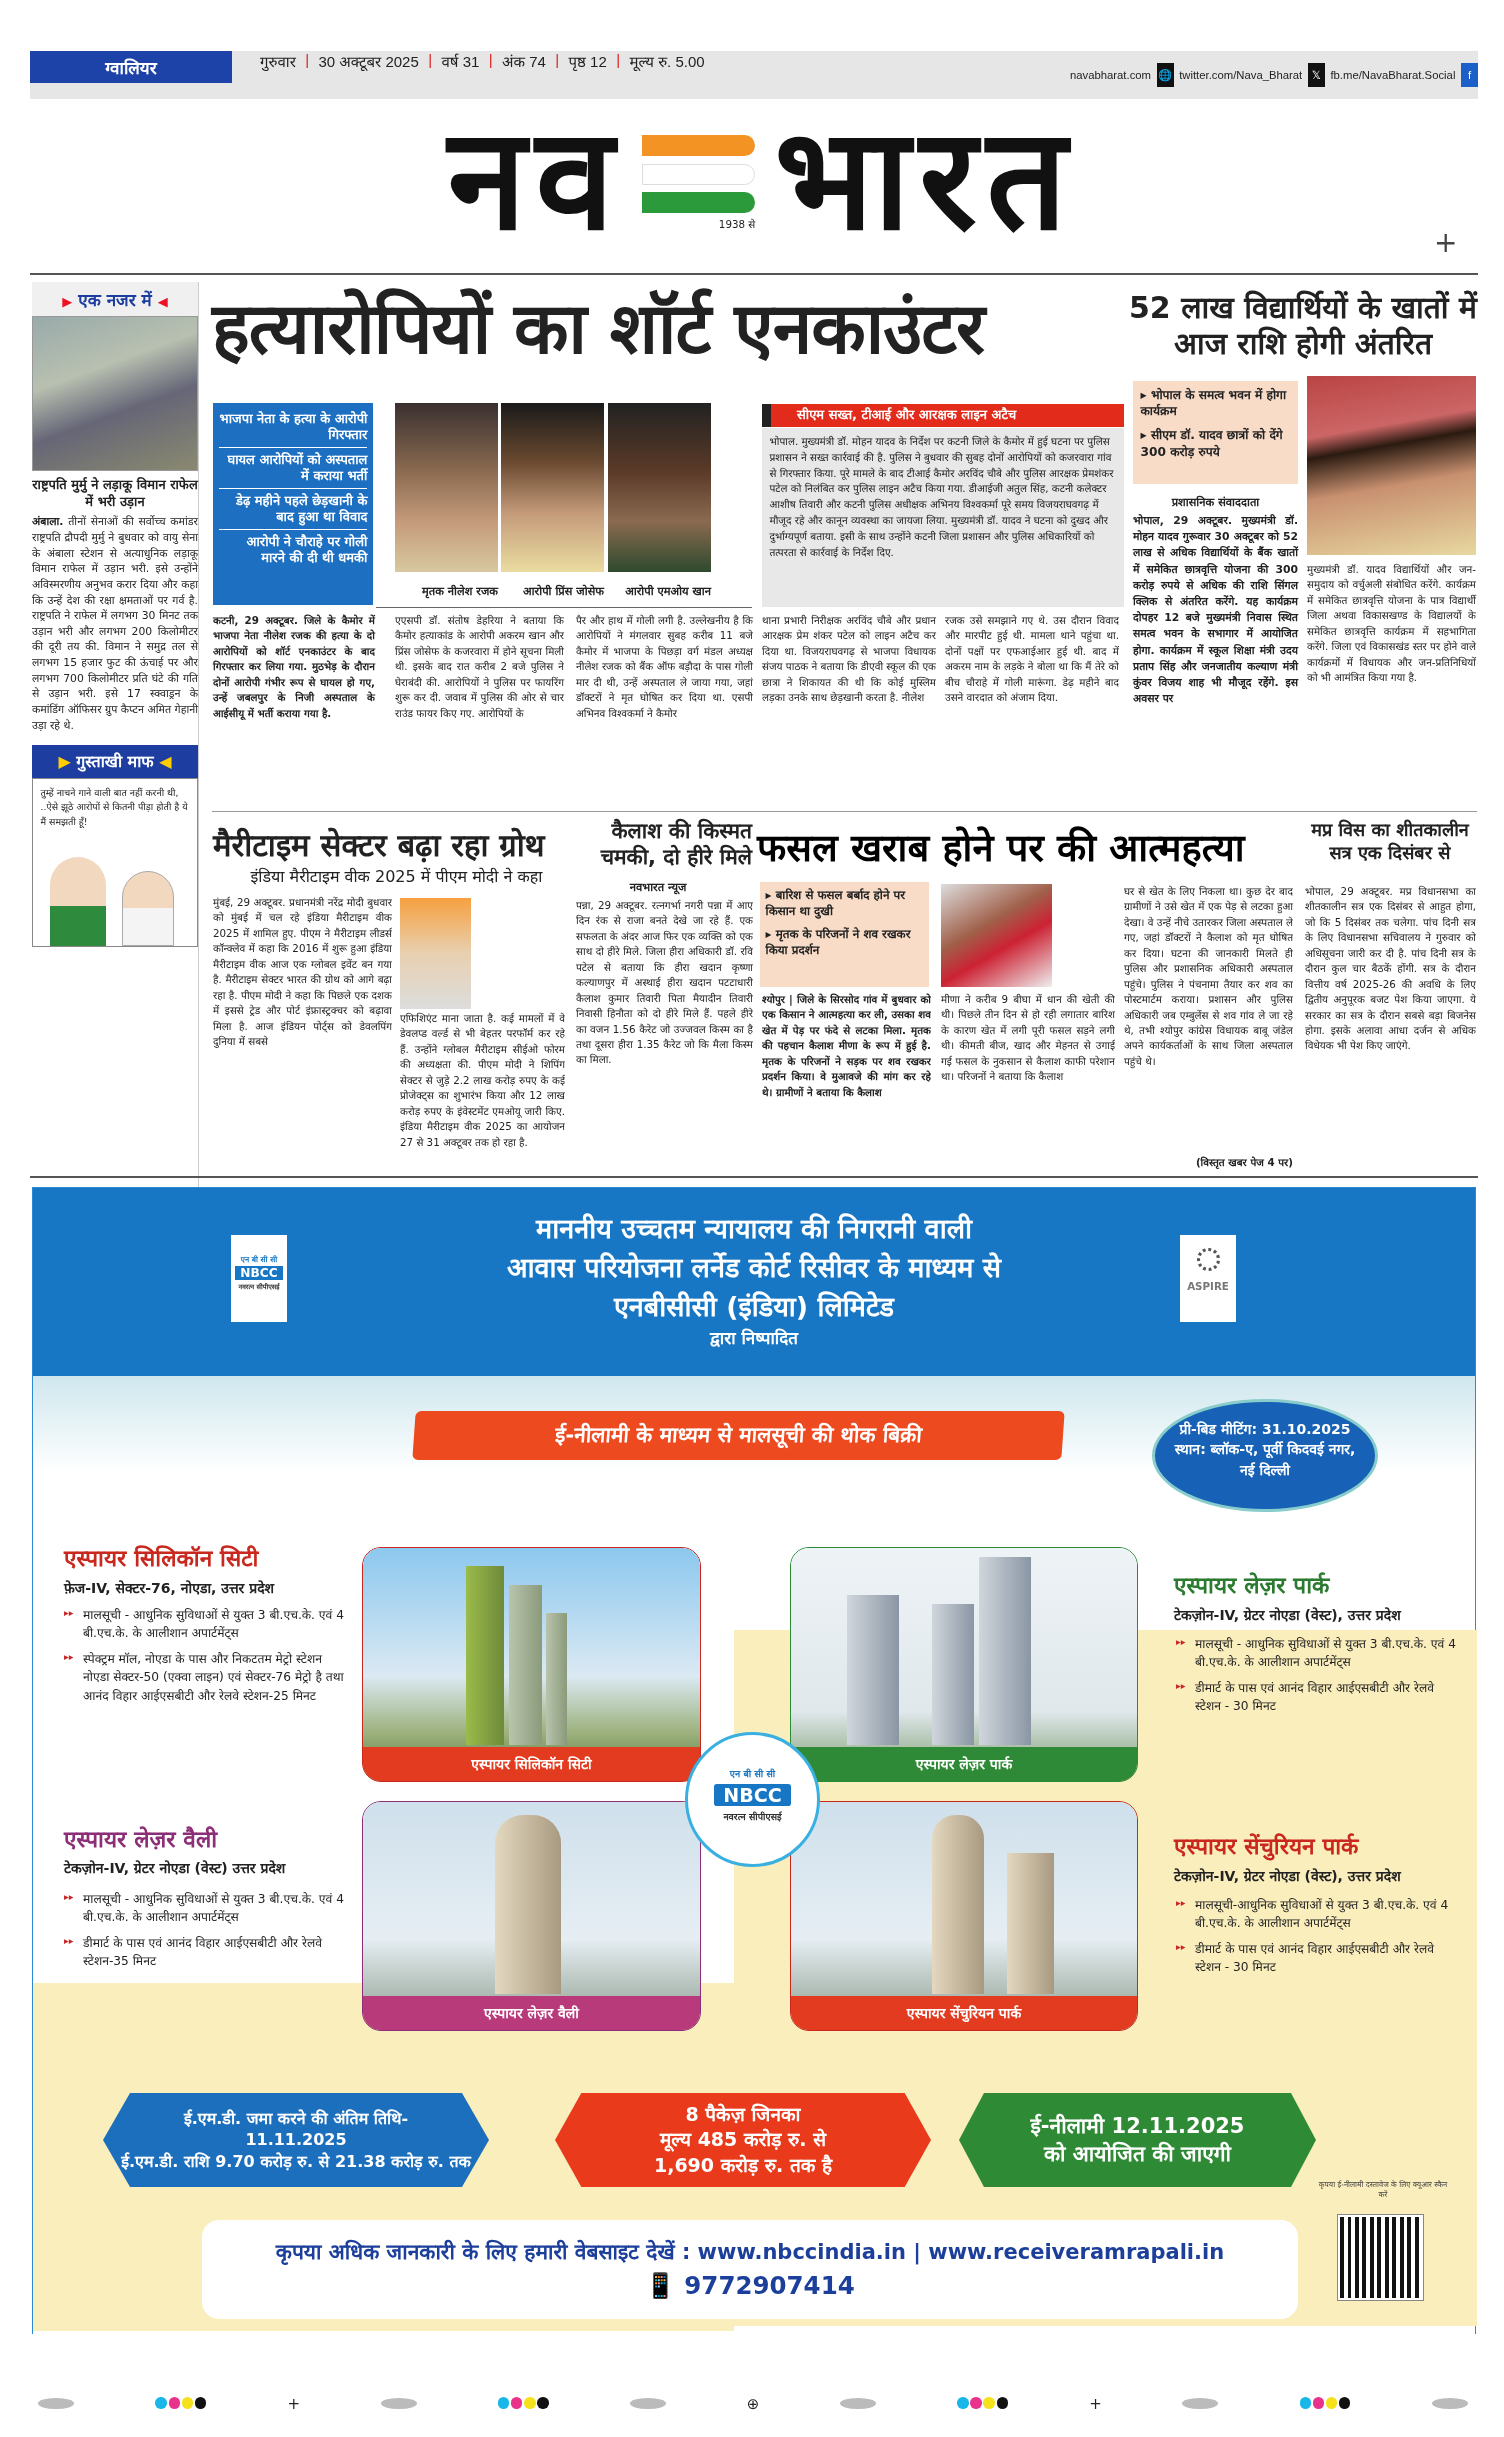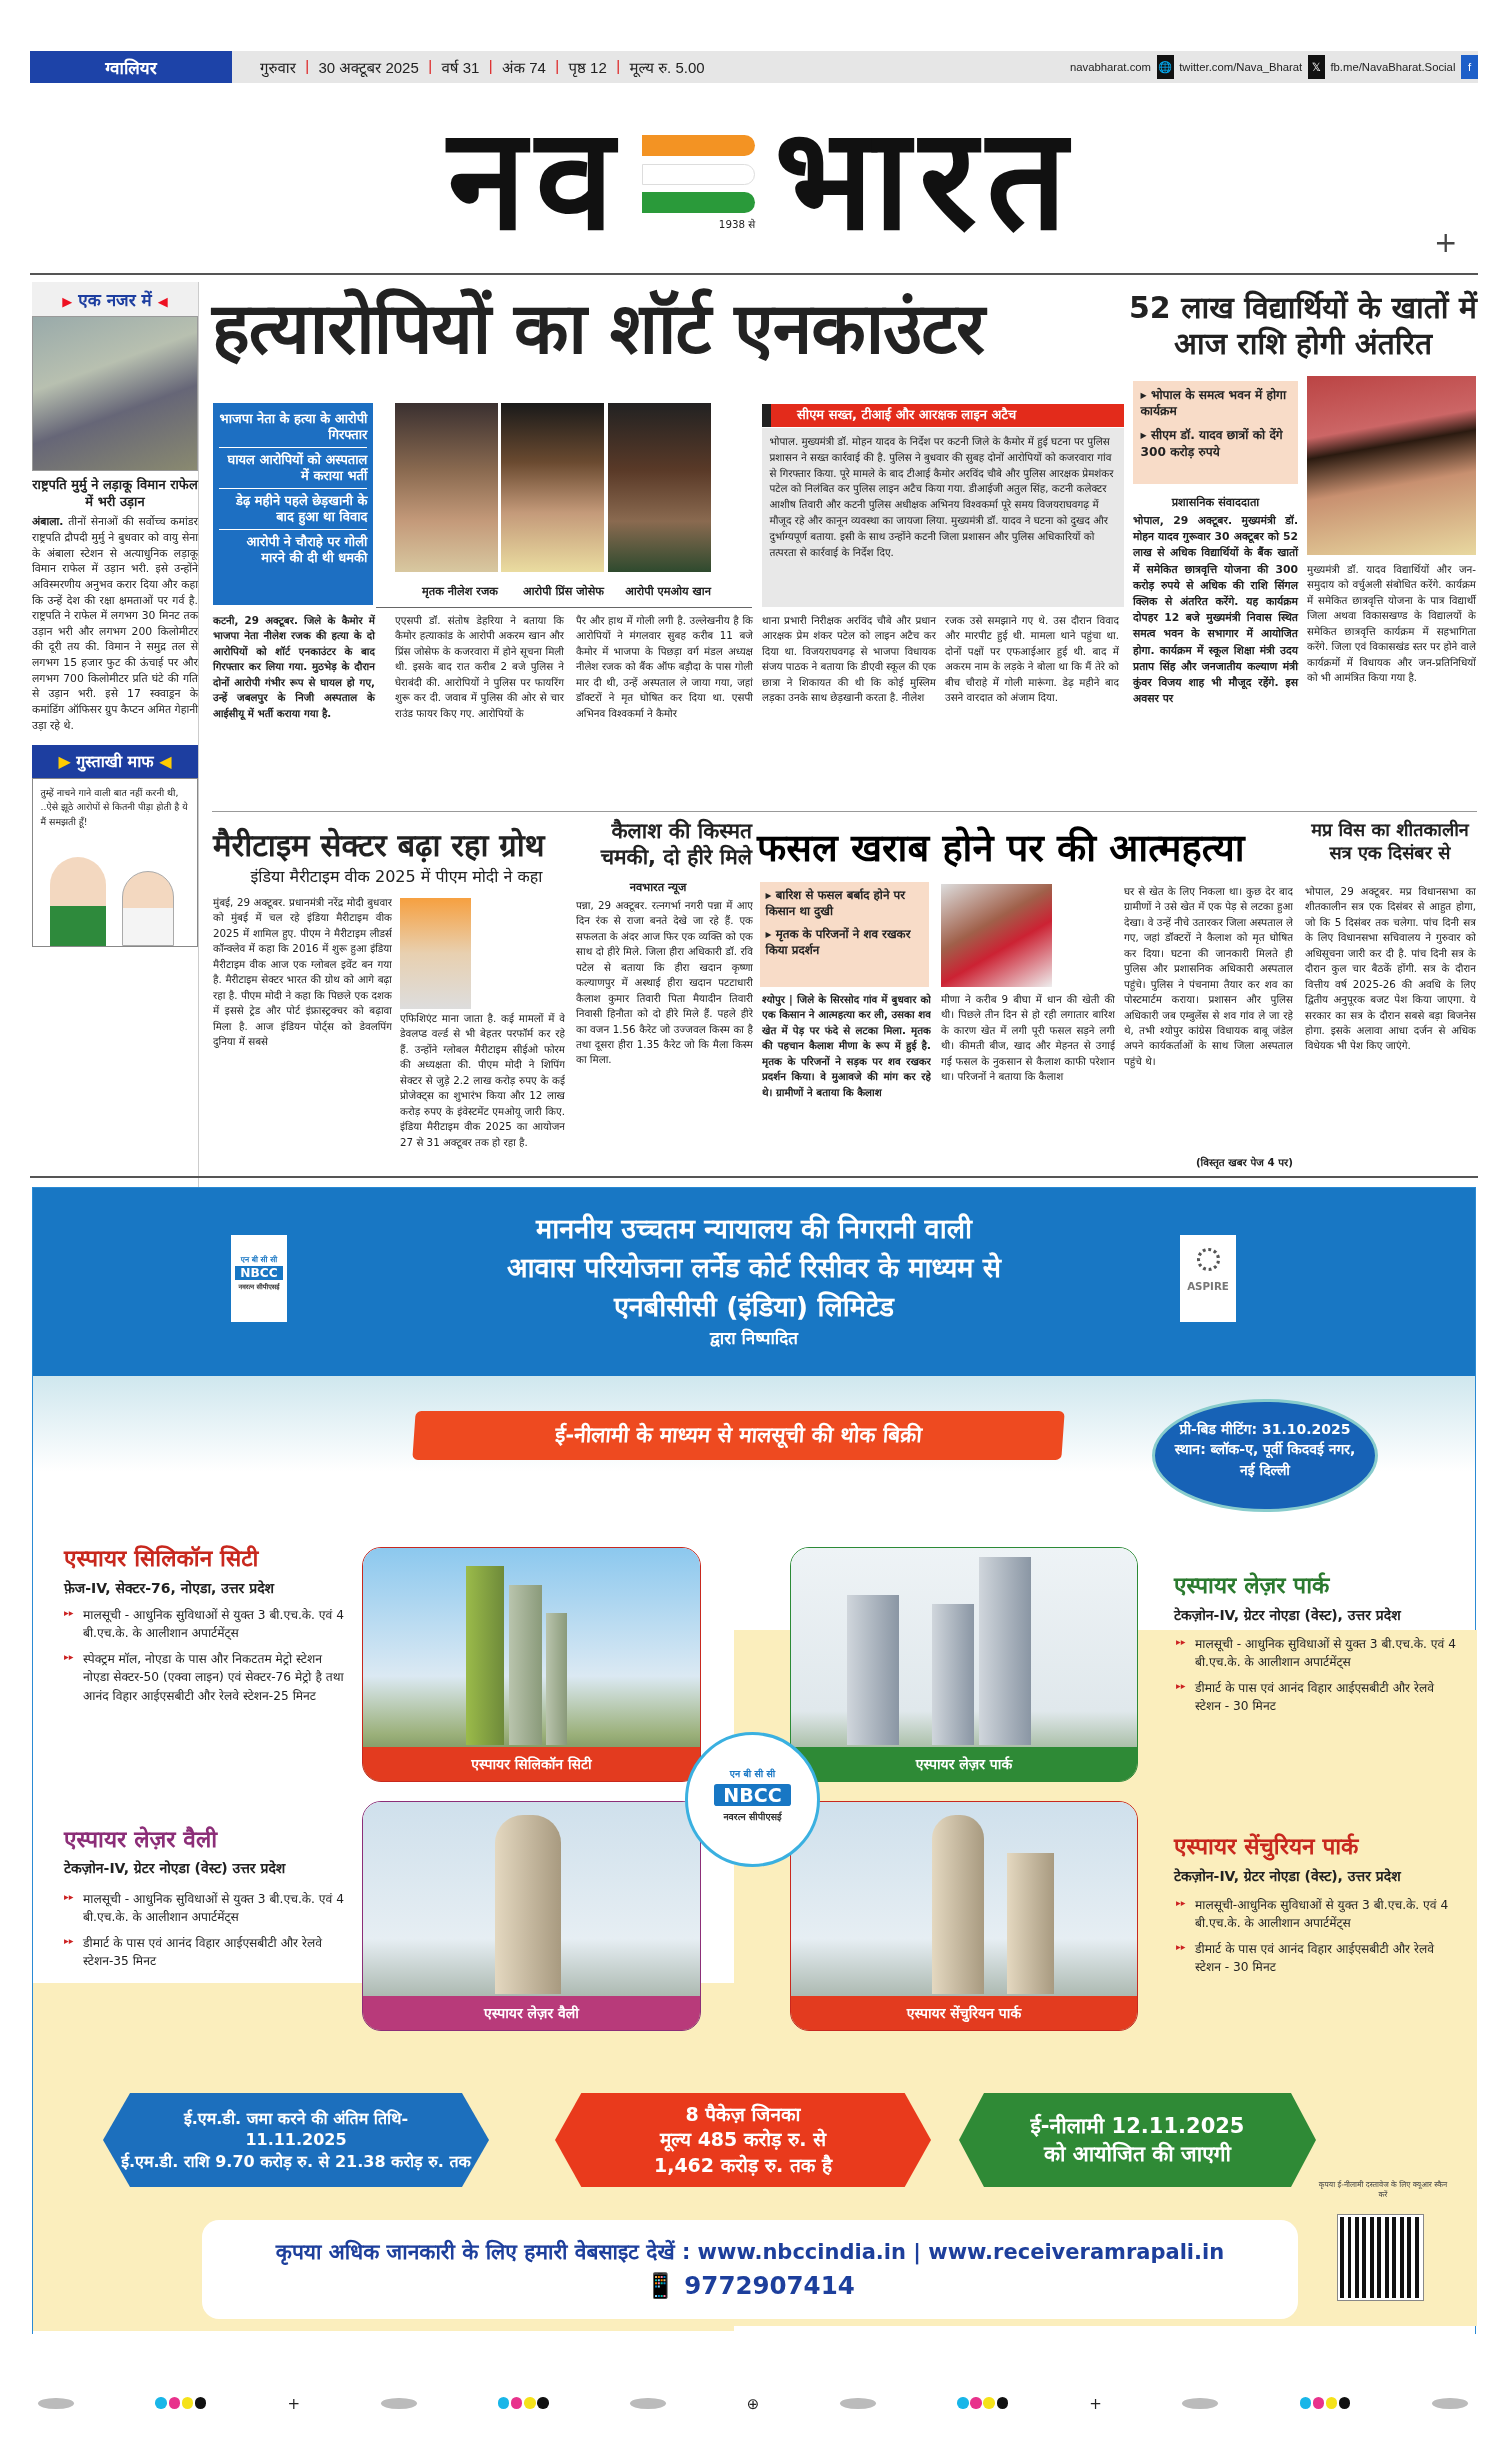--- a/index.html
+++ b/index.html
@@ -1,19 +1,19 @@
 <!DOCTYPE html>
 <html style="font-size:15px"><head>
 <meta charset="utf-8">
 <style>
 *{box-sizing:border-box;margin:0;padding:0}
 body{width:1505px;height:2438px;background:#fff;font-family:"DejaVu Sans",sans-serif;color:#222;position:relative;overflow:hidden}
 .abs{position:absolute}
 
-#topbar{left:30px;top:51px;width:1448px;height:32px;background:#e6e6e6;display:flex;align-items:center;font-size:14px}
+#topbar{left:30px;top:51px;width:1448px;height:48px;background:#e6e6e6;display:flex;font-size:14px}
 #city{width:202px;height:32px;background:#1d43a8;color:#fff;font-weight:bold;font-size:17px;display:flex;align-items:center;justify-content:center}
 #meta{display:flex;gap:9.4px;margin-left:28px;font-family:"Liberation Sans",sans-serif;font-size:15px}
 #meta .sep{color:#d22}
 #social{margin-left:auto;display:flex;align-items:center;gap:5.6px;font-size:11.3px;font-family:"Liberation Sans",sans-serif}
 .sico{display:inline-block;width:17px;height:24.5px;background:#111;color:#fff;font-size:11.3px;text-align:center;line-height:24.5px}
 
 #masthead{left:254px;top:99px;width:1016px;height:160px;display:flex;align-items:center;justify-content:center}
 #mast-title{font-size:141px;font-weight:bold;letter-spacing:9.4px;color:#111;font-family:"DejaVu Sans",sans-serif;line-height:1}
 #flag{width:113px;height:103px;margin:0 19px;position:relative}
 #flag .s{height:21px;margin-top:7.5px;border-radius:0 28px 28px 0}
@@ -299,21 +299,21 @@
   <div>
       <div>ई.एम.डी. जमा करने की अंतिम तिथि-</div>
       <div>11.11.2025</div>
       <div>ई.एम.डी. राशि 9.70 करोड़ रु. से 21.38 करोड़ रु. तक</div>
     </div>
 </div>
 <div class="hex" style="left:555px;width:376px;background:#e93a1c;font-size:19px">
   <div>
       <div>8 पैकेज़ जिनका</div>
       <div>मूल्य 485 करोड़ रु. से</div>
-      <div>1,462 करोड़ रु. तक है</div>
+      <div>1,690 करोड़ रु. तक है</div>
     </div>
 </div>
 <div class="hex" style="left:959px;width:357px;background:#2f8a36;font-size:21px">
   <div>
       <div>ई-नीलामी 12.11.2025</div>
       <div>को आयोजित की जाएगी</div>
     </div>
 </div>
 
 <div id="qrcap">कृपया ई-नीलामी दस्तावेज के लिए क्यूआर स्कैन करें</div>

